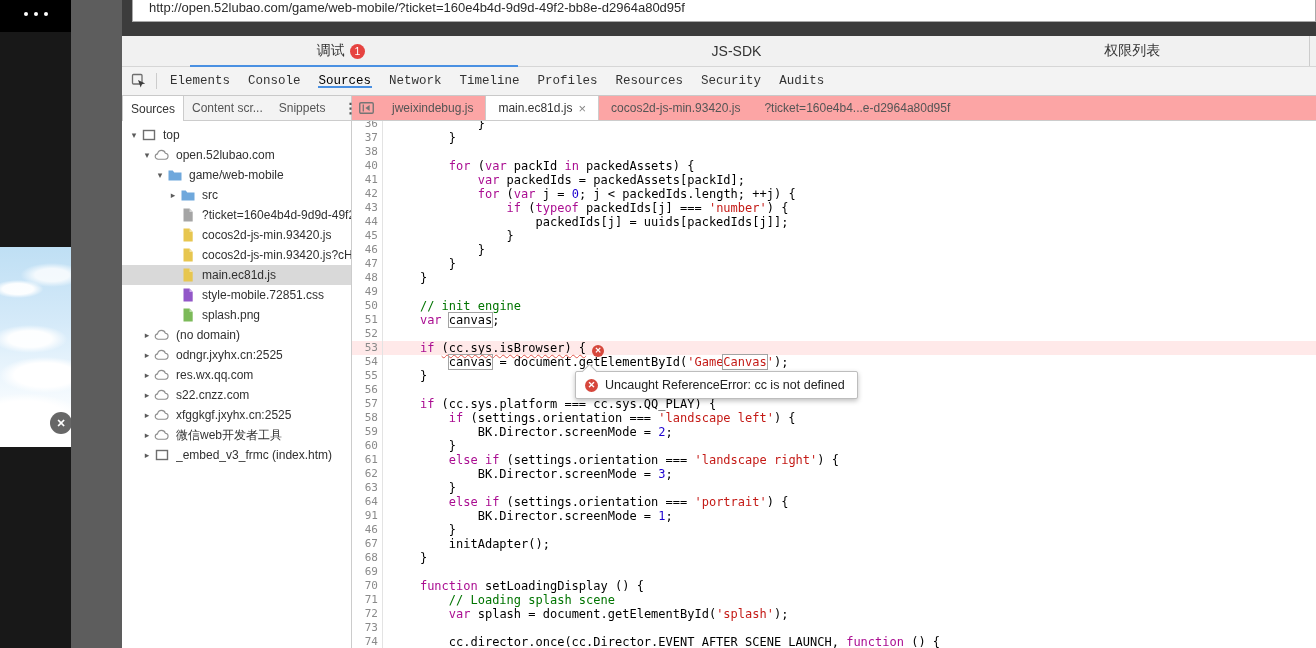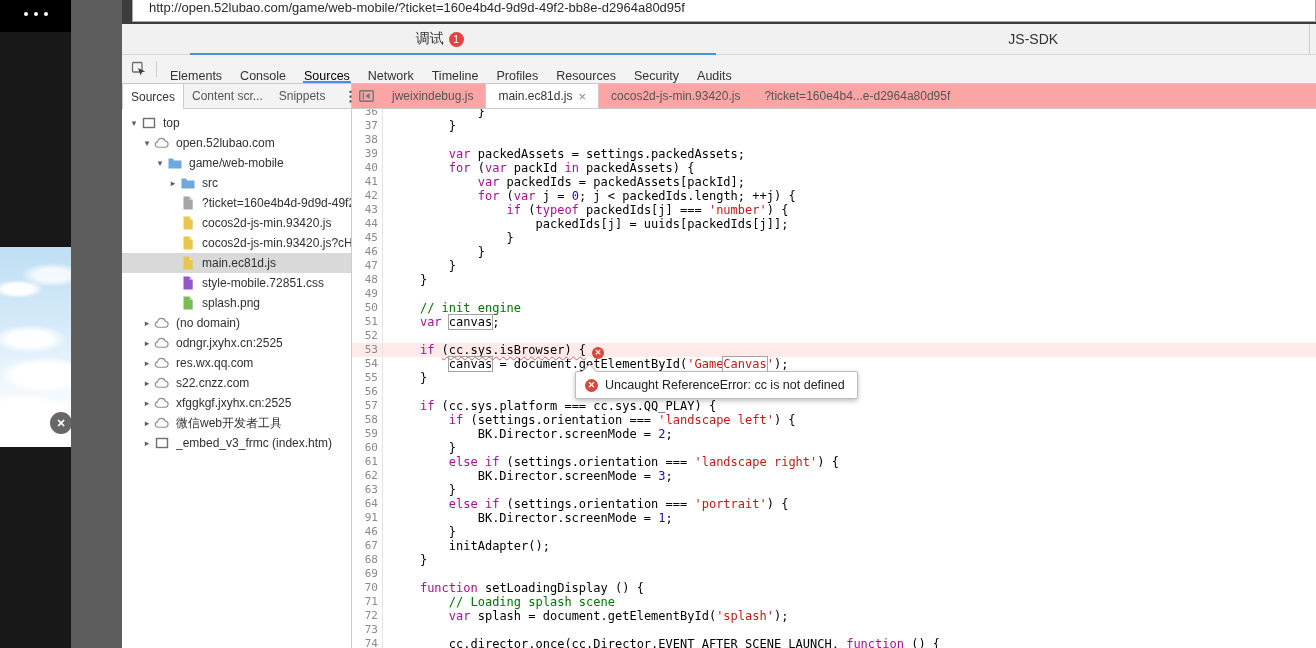--- a/index.html
+++ b/index.html
@@ -19,37 +19,37 @@
       radial-gradient(ellipse 56px 22px at 45px 128px, #fff 55%, rgba(255,255,255,0) 82%),
       radial-gradient(ellipse 70px 30px at 25px 172px, #fff 60%, rgba(255,255,255,0) 85%),
       linear-gradient(to bottom,#bfdff4 0%,#d5eaf9 38%,#ecf6fd 65%,#ffffff 88%,#ffffff 100%);}
   .close-preview{position:absolute;top:412px;left:50px;width:22px;height:22px;border-radius:50%;
     background:rgba(90,90,90,.92);color:#fff;display:flex;align-items:center;justify-content:center;
     font-size:11px;font-weight:bold;cursor:pointer;}
   .gap-col{position:absolute;left:71px;top:0;width:51px;height:648px;background:#5d5d5d;}
 
   
   .devtools{position:absolute;left:122px;top:0;width:1194px;height:648px;display:flex;flex-direction:column;background:#f1f1f1;}
-  .url-row{height:24px;background:#3c3c3c;position:relative;flex:none;}
+  .url-row{height:36px;background:#3c3c3c;position:relative;flex:none;}
   .url-box{position:absolute;left:10px;right:0;top:-8px;height:30px;background:#fff;border:1px solid #a9a9a9;
     display:flex;align-items:center;padding-left:16px;overflow:hidden;box-sizing:border-box;}
   .url-text{font-size:13px;color:#2b2b2b;white-space:nowrap;}
 
   .main-tabs{height:30px;display:flex;background:#f1f1f1;border-bottom:1px solid #d6d6d6;flex:none;}
   .main-tab{flex:1;position:relative;display:flex;align-items:center;justify-content:center;
     font-size:14px;color:#333;gap:5px;cursor:pointer;margin-left:42px;}
   .mt-underline{position:absolute;left:26px;right:0;bottom:-1px;height:2px;background:var(--accent-blue);}
   .badge{width:15px;height:15px;border-radius:50%;background:var(--badge-red);color:#fff;font-size:10.5px;
     display:flex;align-items:center;justify-content:center;}
   .end-div{width:6px;border-left:1px solid #ccc;flex:none;}
 
   .inspector-bar{height:28px;background:#f3f3f3;border-bottom:1px solid #c9c9c9;display:flex;align-items:center;flex:none;}
   .inspect-btn{width:16px;height:16px;margin:0 9px 0 9px;display:flex;align-items:center;cursor:pointer;}
   .vdiv{width:1px;height:16px;background:#ccc;margin-right:4px;}
-  .itabs{display:flex;align-items:flex-end;height:100%;}
+  .itabs{display:flex;align-items:center;height:100%;font-family:Liberation Mono, monospace;}
   .itab{padding:0 9px;font-size:12.5px;color:#333;display:flex;align-items:center;position:relative;cursor:pointer;}
   .itab.active{color:#000;}
   .iunderline{position:absolute;left:8px;right:8px;bottom:0;height:2px;background:var(--accent-blue);}
 
   .content-row{flex:1;display:flex;min-height:0;}
   .sidebar{width:230px;flex:none;border-right:1px solid #ccc;display:flex;flex-direction:column;background:#fff;box-sizing:border-box;}
   .sidebar-tabs{height:24px;background:#f3f3f3;border-bottom:1px solid #ccc;display:flex;align-items:stretch;
     font-size:12px;color:#555;flex:none;}
   .stab{display:flex;align-items:center;padding:0 8px;cursor:pointer;white-space:nowrap;}
   .stab.active{background:#fff;border-left:1px solid #ccc;border-right:1px solid #ccc;color:#333;margin-bottom:-1px;}
@@ -123,20 +123,23 @@
 
     <div class="main-tabs">
         <div class="main-tab active">
           <span class="mt-label">调试</span>
           <span class="badge">1</span>
           <span class="mt-underline"></span>
         </div>
         <div class="main-tab">
           <span class="mt-label">JS-SDK</span>
         </div>
+        <div class="main-tab">
+          <span class="mt-label">权限列表</span>
+        </div>
         <div class="end-div"></div>
       </div>
 
     <div class="inspector-bar">
       <span class="inspect-btn">
         <svg width="16" height="16" viewBox="0 0 16 16" fill="none">
           <rect x="1.5" y="1.5" width="9.5" height="9.5" rx="1" stroke="#6e6e6e" stroke-width="1.3"></rect>
           <path d="M7 7 L14.2 10.4 L10.9 11.2 L9.7 14.4 Z" fill="#3c3c3c"></path>
         </svg>
       </span>
@@ -392,24 +395,20 @@
               </div>
               <div class="code-row">
                 <span class="ln">37</span>
                 <span class="code-text"><span class="sp">        }</span></span>
               </div>
               <div class="code-row">
                 <span class="ln">38</span>
                 <span class="code-text"></span>
               </div>
               <div class="code-row">
-                <span class="ln">39</span>
-                <span class="code-text"><span class="sp">        </span><span class="sk">var</span><span class="sp"> packedAssets = settings.packedAssets;</span></span>
-              </div>
-              <div class="code-row">
                 <span class="ln">40</span>
                 <span class="code-text"><span class="sp">        </span><span class="sk">for</span><span class="sp"> (</span><span class="sk">var</span><span class="sp"> packId </span><span class="sk">in</span><span class="sp"> packedAssets) {</span></span>
               </div>
               <div class="code-row">
                 <span class="ln">41</span>
                 <span class="code-text"><span class="sp">            </span><span class="sk">var</span><span class="sp"> packedIds = packedAssets[packId];</span></span>
               </div>
               <div class="code-row">
                 <span class="ln">42</span>
                 <span class="code-text"><span class="sp">            </span><span class="sk">for</span><span class="sp"> (</span><span class="sk">var</span><span class="sp"> j = </span><span class="sn">0</span><span class="sp">; j &lt; packedIds.length; ++j) {</span></span>

